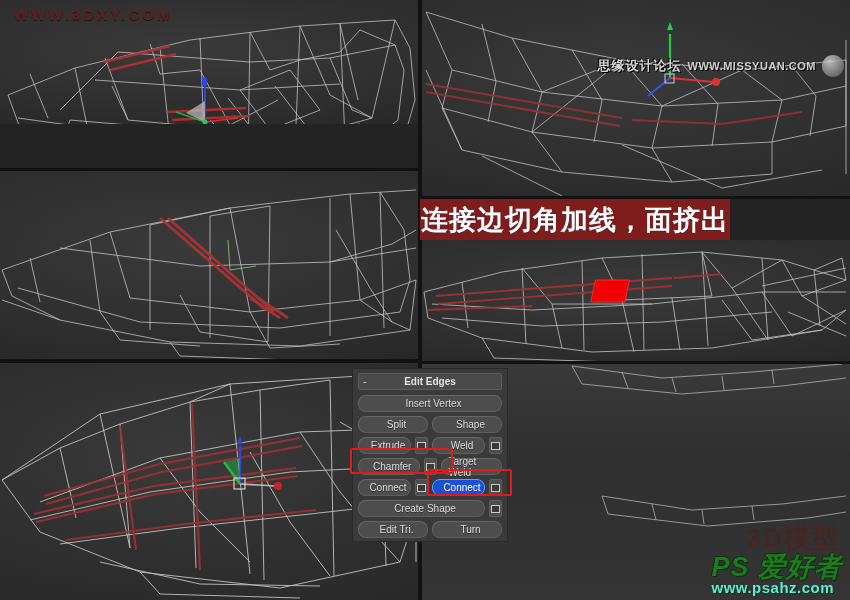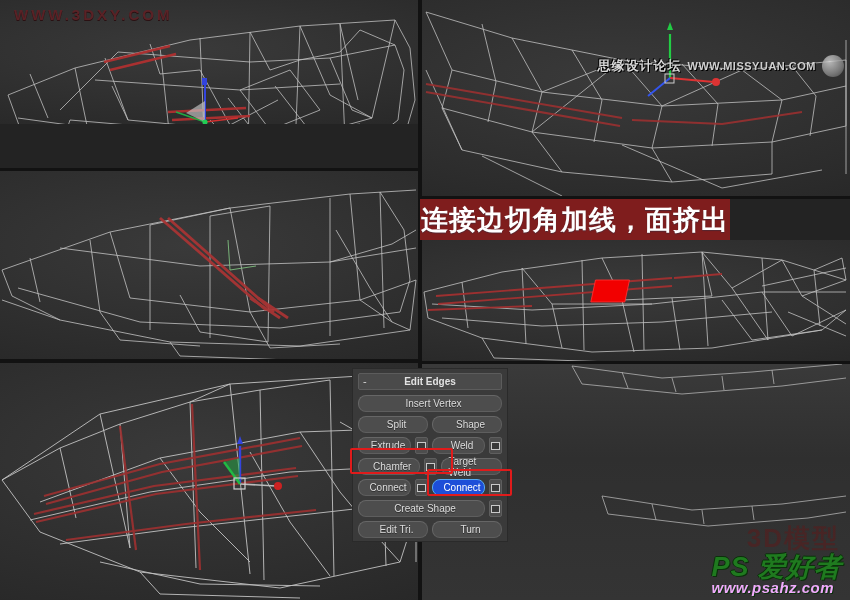--- a/index.html
+++ b/index.html
@@ -24,22 +24,22 @@
   .wm-missyuan .en{font-size:11px;color:#cfcfcf;letter-spacing:0.5px;font-weight:bold;
       text-shadow:1px 1px 0 #000;}
   .wm-missyuan .orb{width:22px;height:22px;border-radius:50%;
       background:radial-gradient(circle at 35% 30%,#d9d9d9,#8a8a8a 60%,#4a4a4a);opacity:.8;}
   .wm-3dmodel{position:absolute;right:10px;bottom:44px;font-size:26px;font-weight:bold;
       color:#5a1b1b;opacity:.55;letter-spacing:2px;pointer-events:none;}
   .wm-cube{position:absolute;right:122px;bottom:8px;pointer-events:none;}
   .wm-ps{position:absolute;right:8px;bottom:4px;pointer-events:none;text-align:left;}
   .wm-ps .line1{font-size:27px;font-weight:bold;font-style:italic;color:#1f7a1f;
       text-shadow:1px 1px 0 #0b300b,-1px 0 0 #0b300b,0 -1px 0 #0b300b;letter-spacing:1px;}
-  .wm-ps .line2{font-size:15px;font-weight:bold;color:#f0abfc;margin-top:-6px;
-      text-shadow:1px 1px 0 #0b300b;letter-spacing:.5px;font-style:italic;}
+  .wm-ps .line2{font-size:15px;font-weight:bold;color:#5eead4;margin-top:-6px;
+      text-shadow:1px 1px 0 #0b300b;letter-spacing:.5px;}
 
   
   #banner{position:absolute;left:420px;top:199px;width:310px;height:41px;
       background:#7f1d1d;display:flex;align-items:center;justify-content:center;}
   #banner .btext{font-size:27px;font-weight:bold;color:#ffffff;letter-spacing:1px;
       white-space:nowrap;text-shadow:0 1px 1px rgba(0,60,90,.35);}
 
   
   #panel{position:absolute;left:352px;top:368px;width:156px;height:174px;
       background:#3a3a3a;border:1px solid #2a2a2a;box-sizing:border-box;

